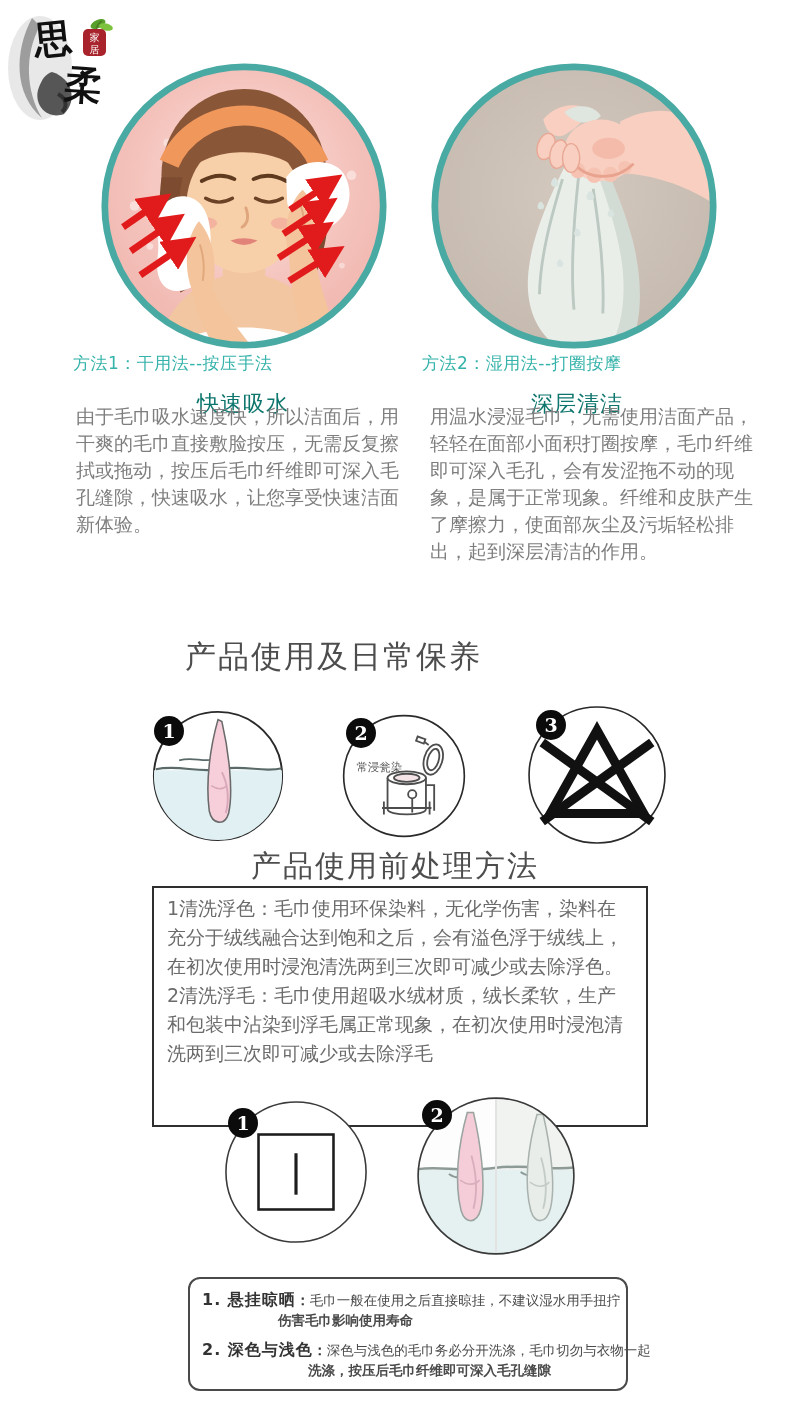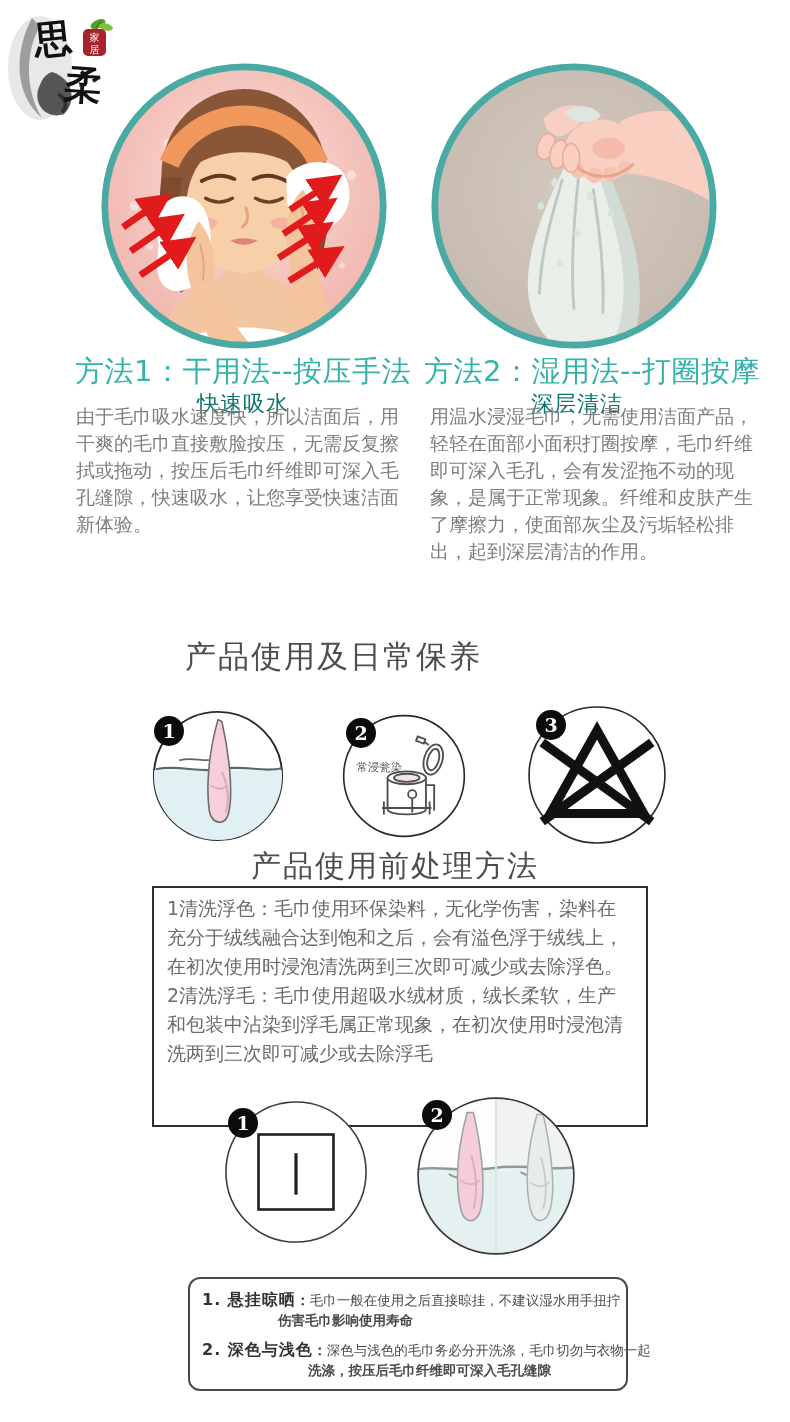--- a/index.html
+++ b/index.html
@@ -10,21 +10,21 @@
   
   .logo{left:6px;top:2px;width:162px;height:122px;}
 
   
   .hero{width:288px;height:288px;top:62px;}
   .hero.left{left:100px;}
   .hero.right{left:430px;}
   .hero svg{width:100%;height:100%;display:block;}
 
   
-  .m-title{width:340px;text-align:center;font-size:29px;color:#35b3aa;top:352px;letter-spacing:.5px;}
+  .m-title{width:340px;font-size:17px;color:#35b3aa;top:352px;letter-spacing:.5px;}
   .m-title.l{left:73px;} .m-title.r{left:422px;}
   .m-sub{width:340px;text-align:center;font-size:22px;color:#0f766e;top:389px;letter-spacing:1px;}
   .m-sub.l{left:73px;} .m-sub.r{left:407px;}
   .m-body{width:332px;top:403px;font-size:19px;line-height:27px;color:#7e7e7e;text-align:left;}
   .m-body.l{left:76px;} .m-body.r{left:430px;}
 
   .h1{left:0;top:636px;width:667px;text-align:center;font-size:31px;font-weight:300;color:#4d4d4d;letter-spacing:2px;}
   .h2{left:0;top:846px;width:790px;text-align:center;font-size:30px;font-weight:400;color:#4d4d4d;letter-spacing:2px;}
 
   

